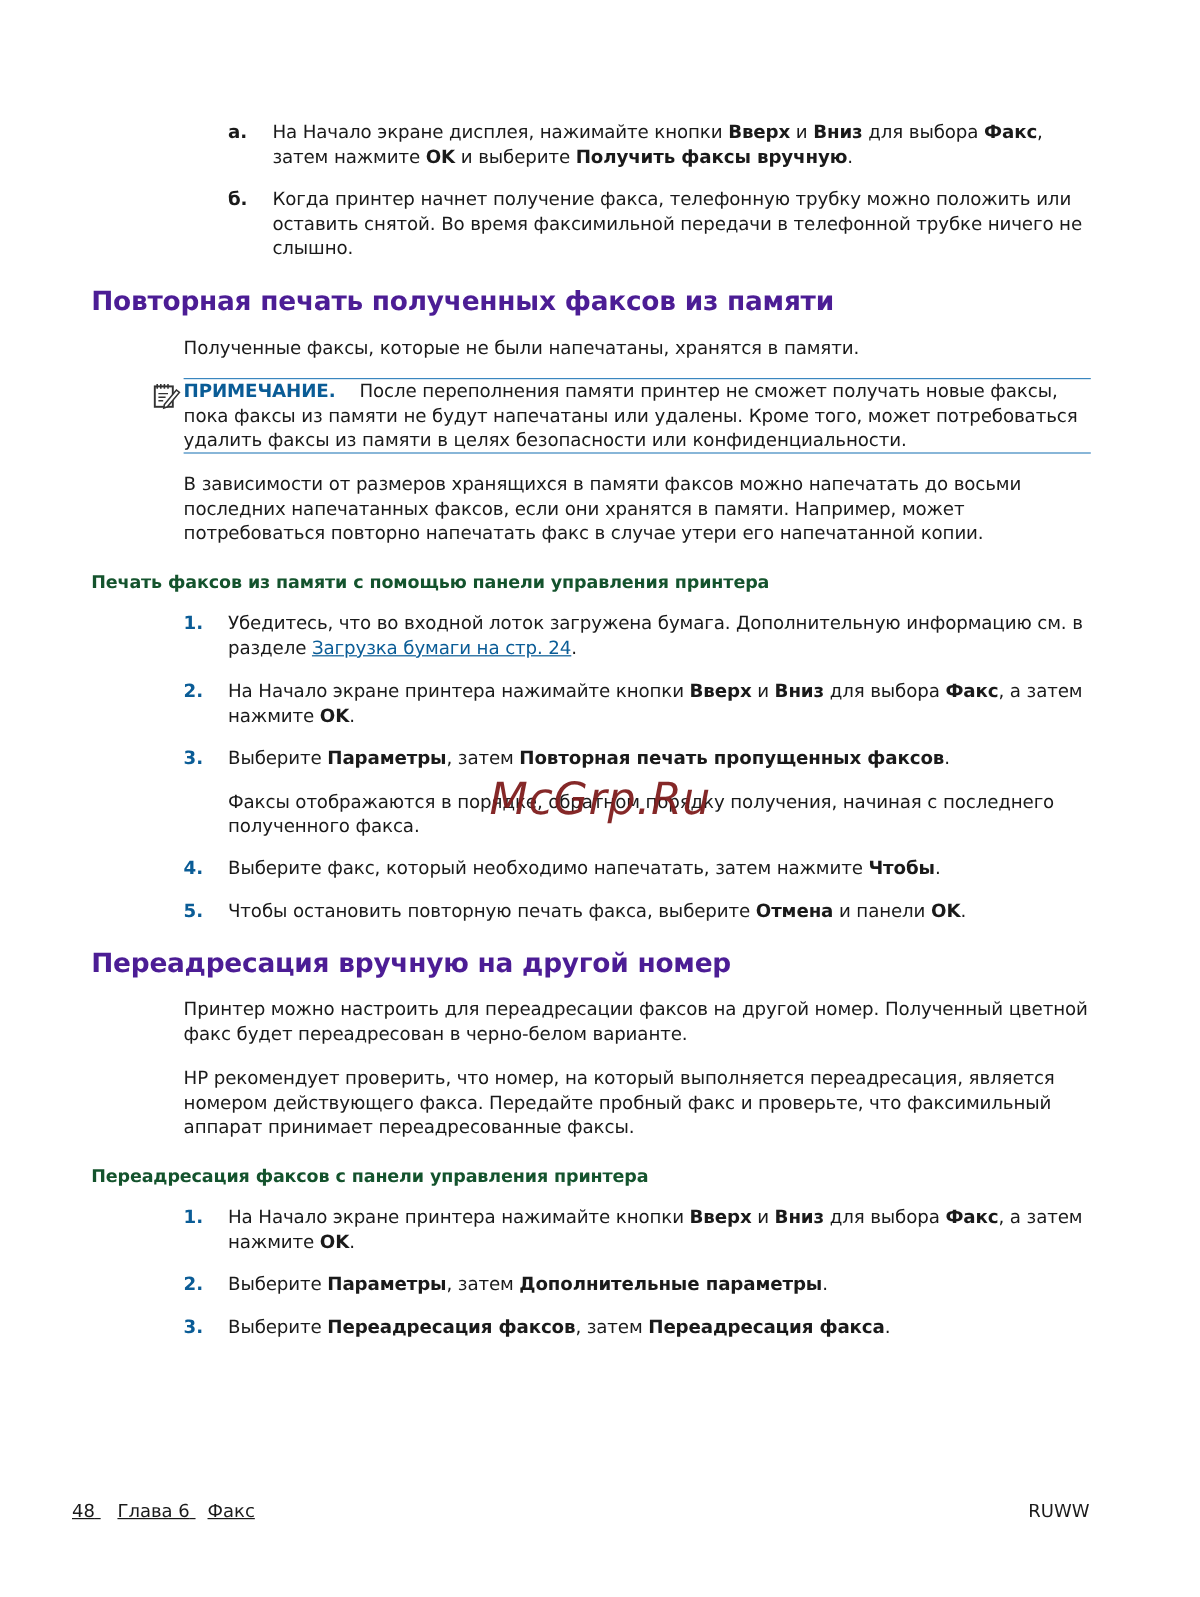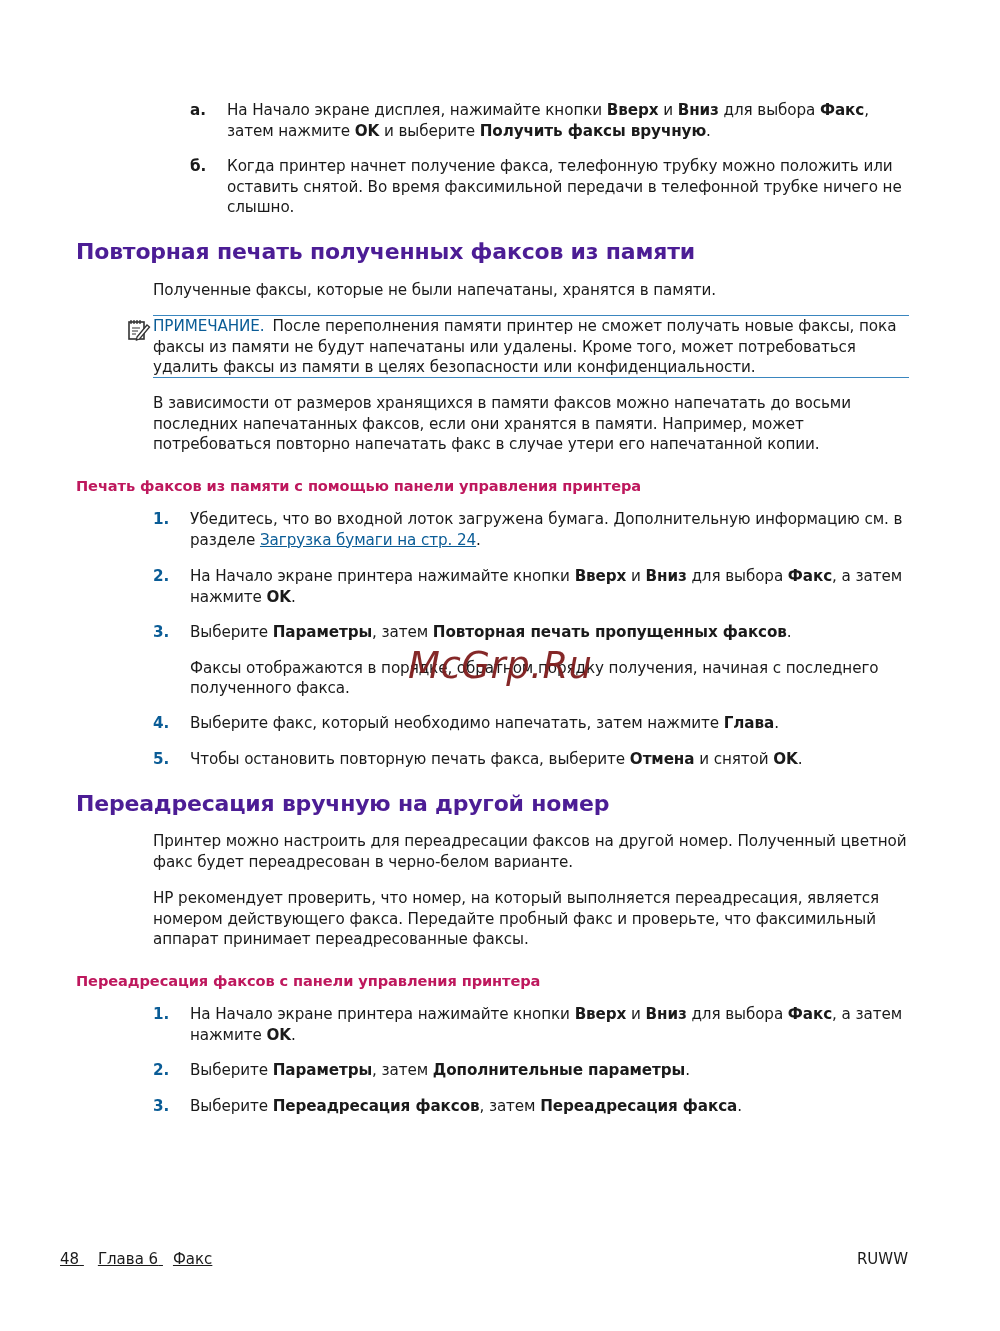--- a/index.html
+++ b/index.html
@@ -5,35 +5,35 @@
   html, body { margin: 0; padding: 0; background: #ffffff; }
   body {
     width: 1000px; height: 1331px; position: relative; overflow: hidden;
     font-family: "DejaVu Sans", sans-serif; color: #1a1a1a;
   }
   .page { position: absolute; left: 0; top: 0; width: 1000px; height: 1331px; }
   .txt { font-size: 15.2px; line-height: 20.5px; letter-spacing: -0.1px; }
   b, .b { font-weight: bold; }
   .blue { color: #0a5c96; }
   .h2 { position: absolute; left: 76px; font-size: 22px; font-weight: bold; color: #4c1d95; letter-spacing: -0.2px; }
-  .h3 { position: absolute; left: 76px; font-size: 14.6px; font-weight: bold; color: #be185d; letter-spacing: -0.1px; }
+  .h3 { position: absolute; left: 76px; font-size: 14.6px; font-weight: bold; color: #14532d; letter-spacing: -0.1px; }
   .para { position: absolute; left: 153px; width: 760px; }
   .item { position: absolute; left: 153px; width: 760px; }
   .item .num { position: absolute; left: 0; top: 0; font-weight: bold; }
   .item .num.blue { color: #0a5c96; }
   .item .body { margin-left: 37px; }
   .alpha { position: absolute; left: 190px; width: 720px; }
   .alpha .num { position: absolute; left: 0; top: 0; font-weight: bold; }
   .alpha .body { margin-left: 37px; }
   .note { position: absolute; left: 127px; top: 315px; width: 782px; height: 63px; }
   .note .rule-top { position: absolute; left: 26px; top: 0; width: 756px; height: 1px; background: #3a86bf; }
   .note .rule-bottom { position: absolute; left: 26px; bottom: 0; width: 756px; height: 1px; background: #3a86bf; }
   .note .icon { position: absolute; left: 0; top: 3px; width: 24px; height: 24px; }
   .note .text { position: absolute; left: 26px; top: 1px; width: 756px; }
-  .note .label { color: #0a5c96; font-weight: normal; margin-right: 8px; }
+  .note .label { color: #0a5c96; font-weight: bold; margin-right: 20px; }
   a.link { color: #0a5c96; text-decoration: underline; text-align: center; }
   .footer { position: absolute; top: 1250px; font-size: 15px; }
   .watermark {
     position: absolute; left: 408px; top: 644px;
     font-family: "DejaVu Sans", sans-serif; font-size: 37px; font-style: italic;
     color: #7f1d1d; letter-spacing: 0.5px; opacity: 0.95; pointer-events: none;
   }
 </style>
 </head>
 <body>
@@ -93,28 +93,28 @@
     <span class="num blue">3.</span>
     <div class="body">
       <span>Выберите </span><b>Параметры</b><span>, затем </span><b>Повторная печать пропущенных факсов</b><span>.</span>
     </div>
     <div class="body" style="margin-top:15px;">Факсы отображаются в порядке, обратном порядку получения, начиная с последнего полученного факса.</div>
   </div>
 
   <div class="item txt" style="top:713px;">
     <span class="num blue">4.</span>
     <div class="body">
-      <span>Выберите факс, который необходимо напечатать, затем нажмите </span><b>Глава</b><span>.</span>
+      <span>Выберите факс, который необходимо напечатать, затем нажмите </span><b>Чтобы</b><span>.</span>
     </div>
   </div>
 
   <div class="item txt" style="top:749px;">
     <span class="num blue">5.</span>
     <div class="body">
-      <span>Чтобы остановить повторную печать факса, выберите </span><b>Отмена</b><span> и снятой </span><b>OK</b><span>.</span>
+      <span>Чтобы остановить повторную печать факса, выберите </span><b>Отмена</b><span> и панели </span><b>OK</b><span>.</span>
     </div>
   </div>
 
   <div class="h2" style="top:791px;">Переадресация вручную на другой номер</div>
   <div class="para txt" style="top:888px;">HP рекомендует проверить, что номер, на который выполняется переадресация, является номером действующего факса. Передайте пробный факс и проверьте, что факсимильный аппарат принимает переадресованные факсы.</div>
   <div class="para txt" style="top:831px;">Принтер можно настроить для переадресации факсов на другой номер. Полученный цветной факс будет переадресован в черно-белом варианте.</div>
 
   <div class="h3" style="top:972px;">Переадресация факсов с панели управления принтера</div>
 
   <div class="item txt" style="top:1004px;">

